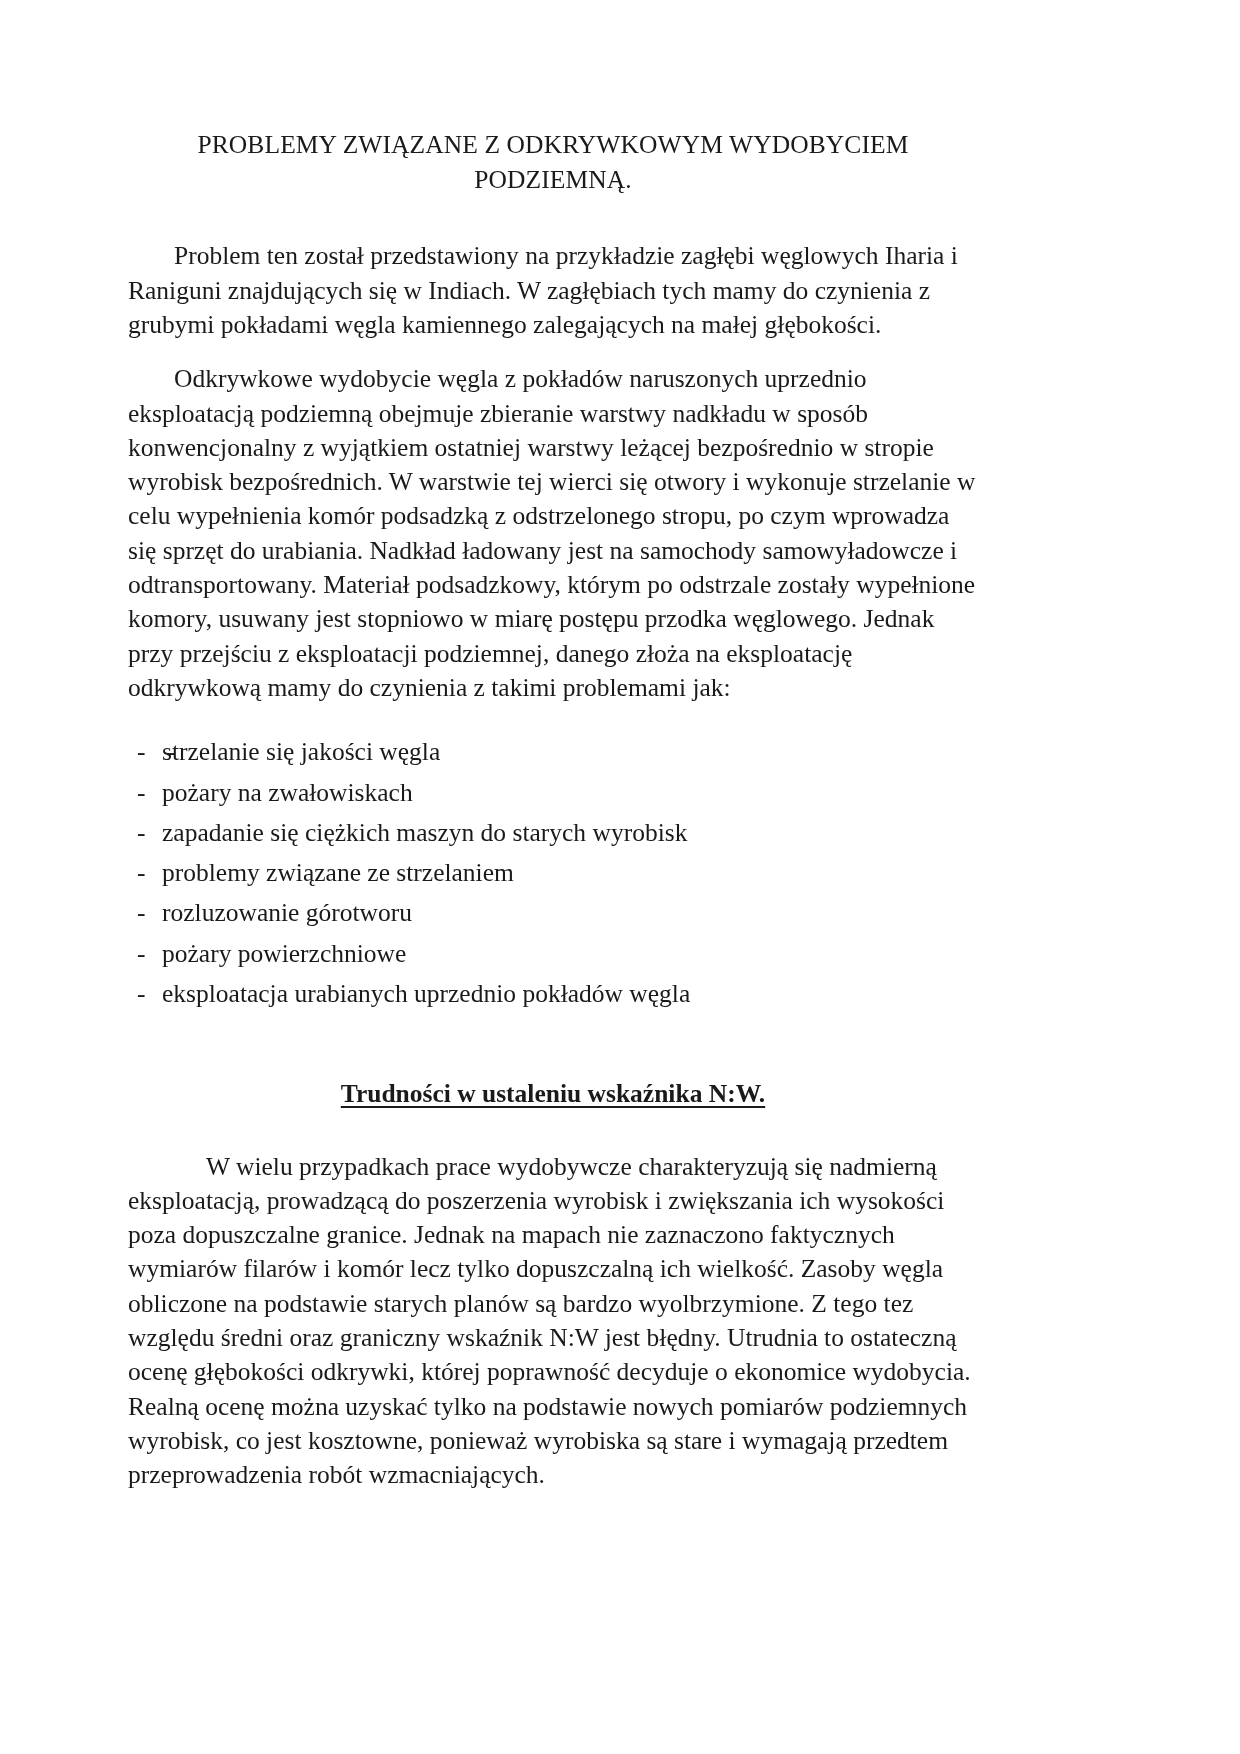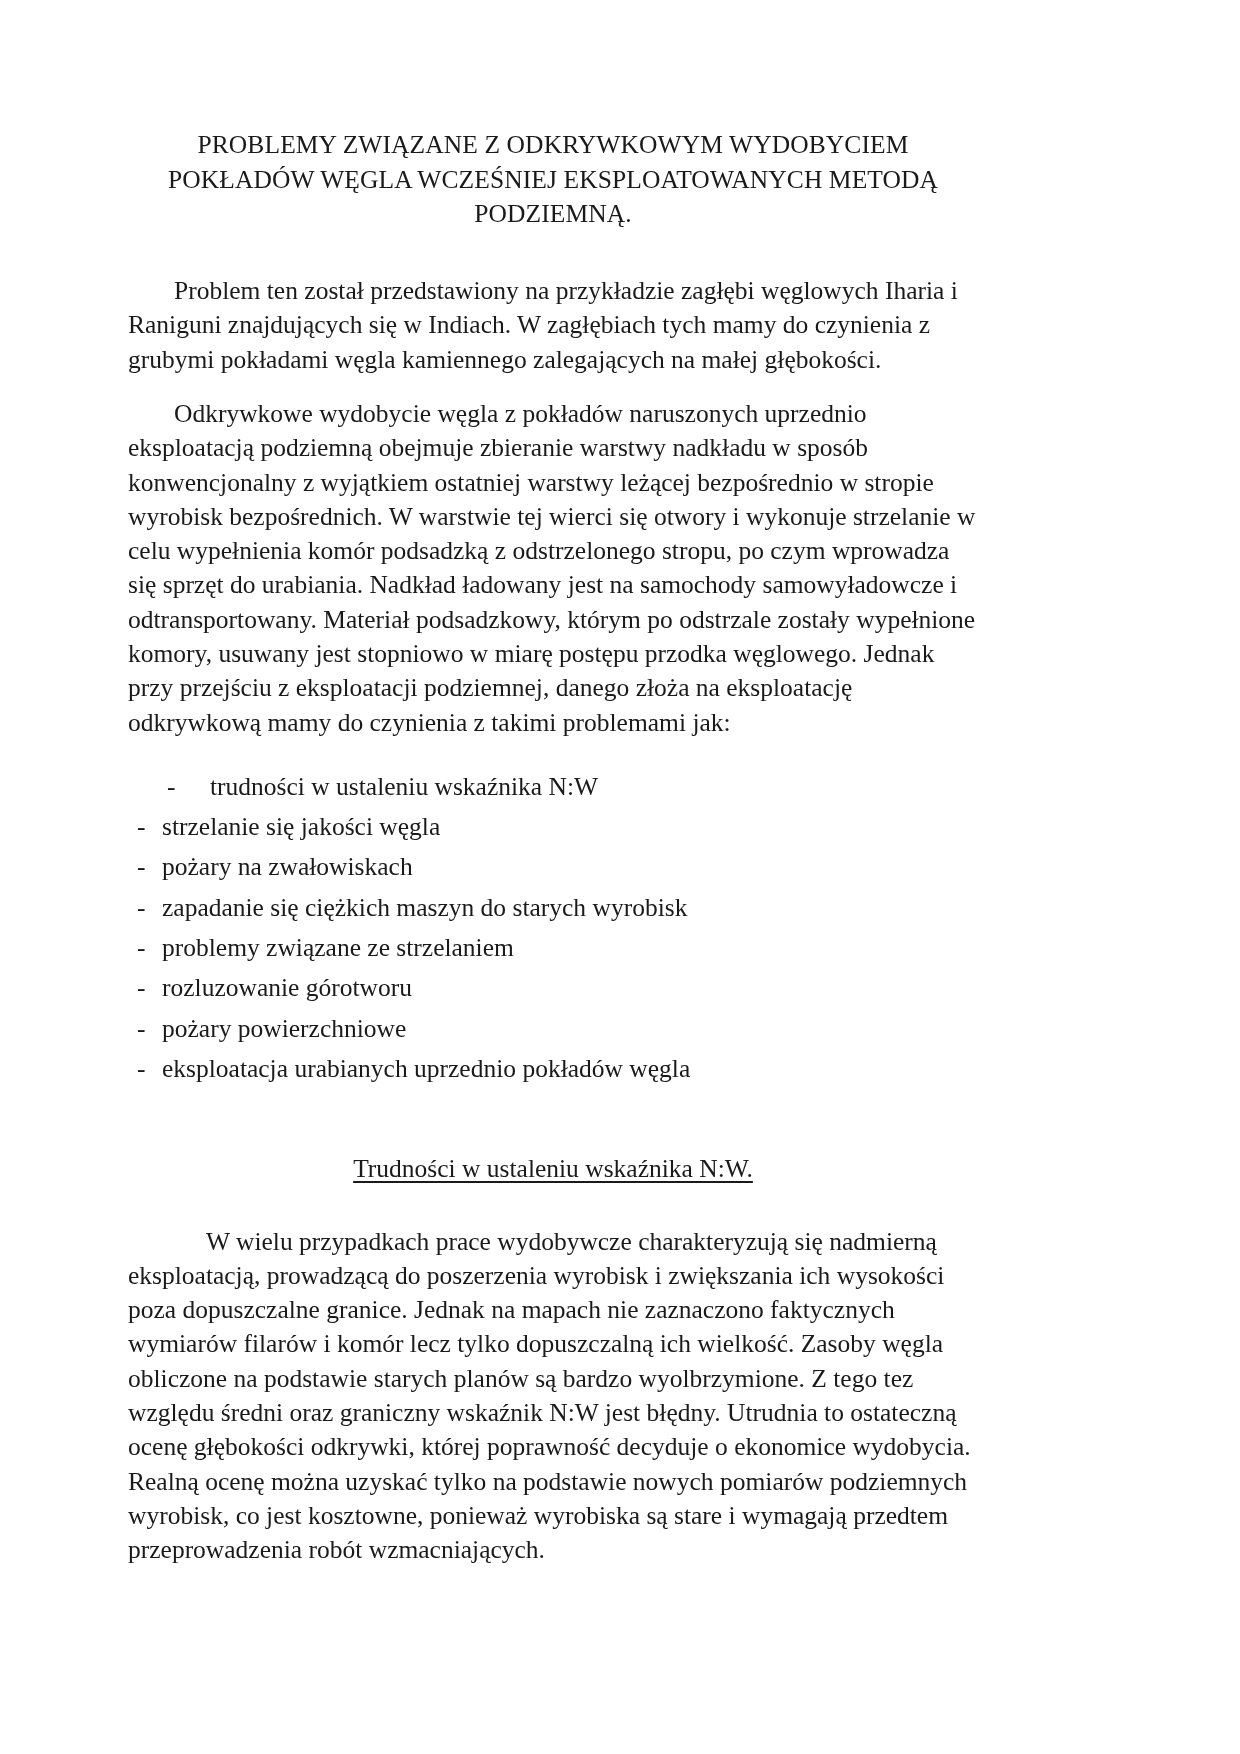--- a/index.html
+++ b/index.html
@@ -100,48 +100,46 @@
   ul.dash-list li.indented .dash {
     left: 39px;
   }
 
   
   .section-heading {
     text-align: center;
     margin: 66px 0 38px 0;
     font-size: 25.5px;
     line-height: 1.345;
-    font-weight: 400;
+    font-weight: 700;
   }
   .section-heading .underlined {
     text-decoration: underline;
     text-underline-offset: 4px;
     text-decoration-thickness: 2px;
   }
 </style>
 </head>
 <body>
 
 <div class="page">
   <div class="doc-body">
 
     <h1 class="doc-title">
       <span class="title-line">PROBLEMY ZWIĄZANE Z ODKRYWKOWYM WYDOBYCIEM</span>
-      <span class="title-line">POKŁADÓW WĘGLA WCZEŚNIEJ EKSPLOATOWANYCH METODĄ</span>
       <span class="title-line last">PODZIEMNĄ.</span>
     </h1>
 
     <p class="para tight">Problem ten został przedstawiony na przykładzie zagłębi węglowych Iharia i Raniguni znajdujących się w Indiach. W zagłębiach tych mamy do czynienia z grubymi pokładami węgla kamiennego zalegających na małej głębokości.</p>
 
     <p class="para">Odkrywkowe wydobycie węgla z pokładów naruszonych uprzednio eksploatacją podziemną obejmuje zbieranie warstwy nadkładu w sposób konwencjonalny z wyjątkiem ostatniej warstwy leżącej bezpośrednio w stropie wyrobisk bezpośrednich. W warstwie tej wierci się otwory i wykonuje strzelanie w celu wypełnienia komór podsadzką z odstrzelonego stropu, po czym wprowadza się sprzęt do urabiania. Nadkład ładowany jest na samochody samowyładowcze i odtransportowany. Materiał podsadzkowy, którym po odstrzale zostały wypełnione komory, usuwany jest stopniowo w miarę postępu przodka węglowego. Jednak przy przejściu z eksploatacji podziemnej, danego złoża na eksploatację odkrywkową mamy do czynienia z takimi problemami jak:</p>
 
     <ul class="dash-list">
       <li class="indented">
         <span class="dash">-</span>
-        <span>trudności w ustaleniu wskaźnika N:W</span>
       </li>
       <li>
         <span class="dash">-</span>
         <span>strzelanie się jakości węgla</span>
       </li>
       <li>
         <span class="dash">-</span>
         <span>pożary na zwałowiskach</span>
       </li>
       <li>

